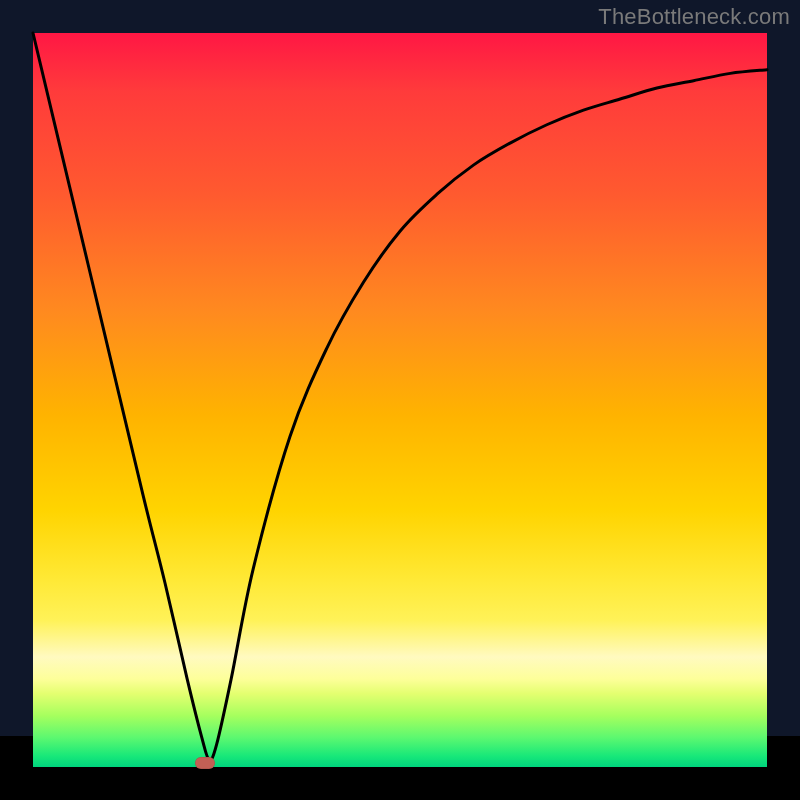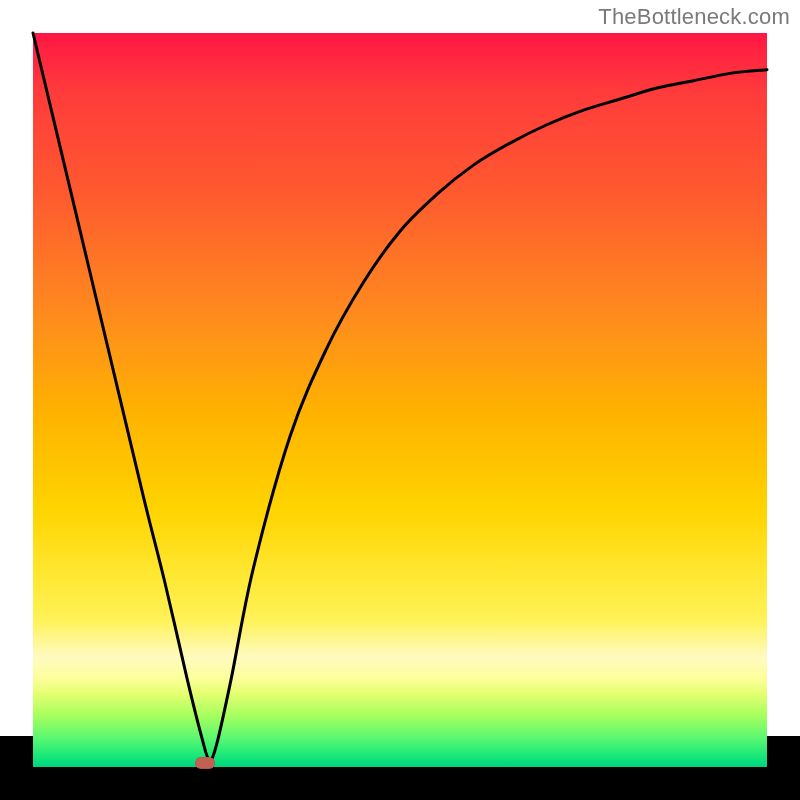--- a/index.html
+++ b/index.html
@@ -8,21 +8,21 @@
     width: 800px;
     height: 800px;
     overflow: hidden;
     background: #000;
     font-family: Arial, Helvetica, sans-serif;
   }
   .frame {
     position: relative;
     width: 800px;
     height: 736px;
-    background: #ffffff;
+    background: #0f172a;
   }
   .plot {
     position: absolute;
     left: 33px;
     top: 33px;
     width: 734px;
     height: 734px;
     background: linear-gradient(to bottom,
       #ff1744 0%,
       #ff3b3b 8%,

